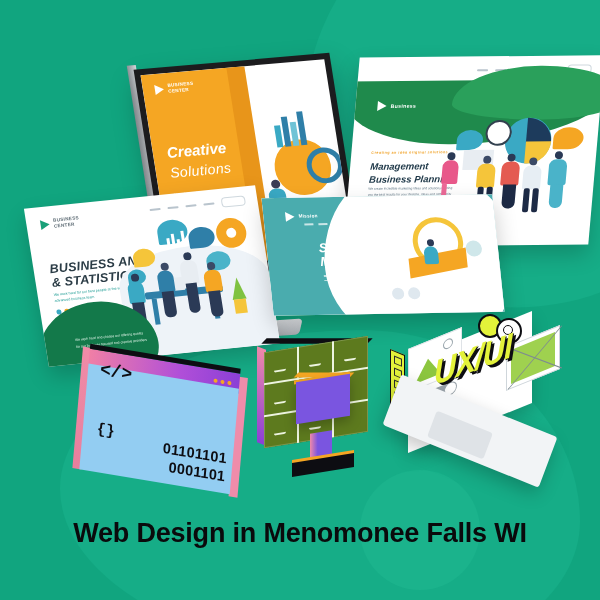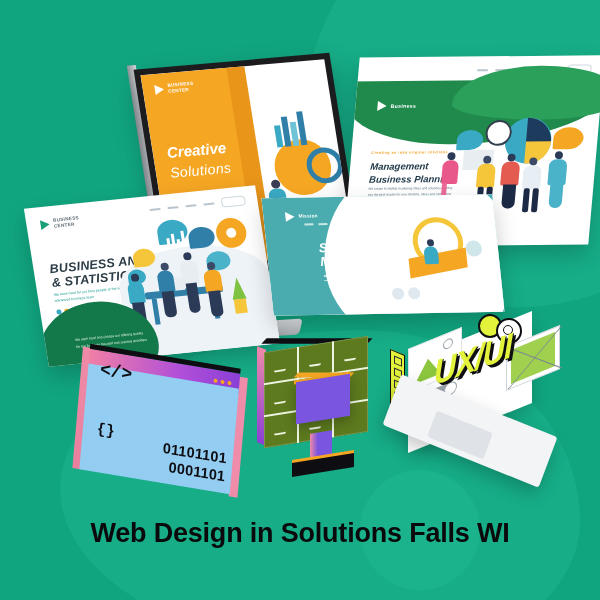--- a/index.html
+++ b/index.html
@@ -727,15 +727,15 @@
     <div class="circ gear" style="left:92px;top:-2px;width:20px;height:20px;background:#e3f23a;border:2px solid #0d0d12;"></div>
     <div class="circ gear" style="left:110px;top:2px;width:22px;height:22px;background:#ffffff;border:2px solid #0d0d12;"></div>
     <div class="circ" style="left:117px;top:9px;width:8px;height:8px;background:#ffffff;border:1.5px solid #0d0d12;"></div>
 
     <div class="uxui">UX/UI</div>
 
     <div class="lt-base"></div>
     <div class="lt-pad"></div>
   </div>
 
-  <div id="poster-title">Web Design in Solutions Falls WI</div>
+  <div id="poster-title">Web Design in Menomonee Falls WI</div>
 
 </div>
 
 </body></html>

